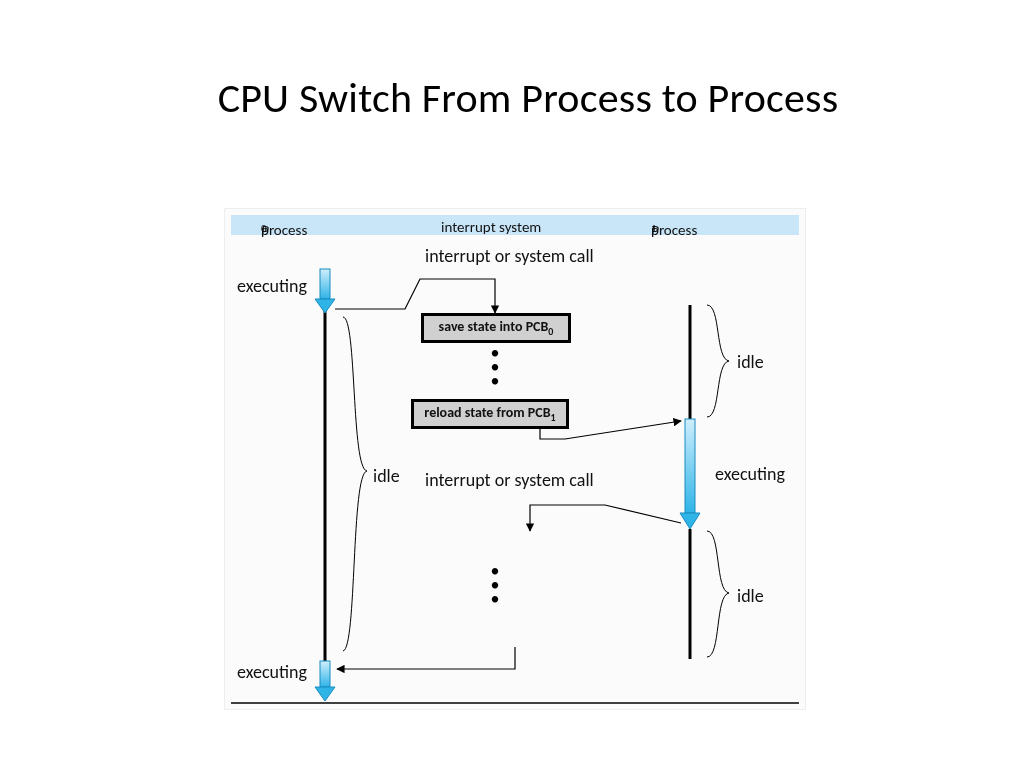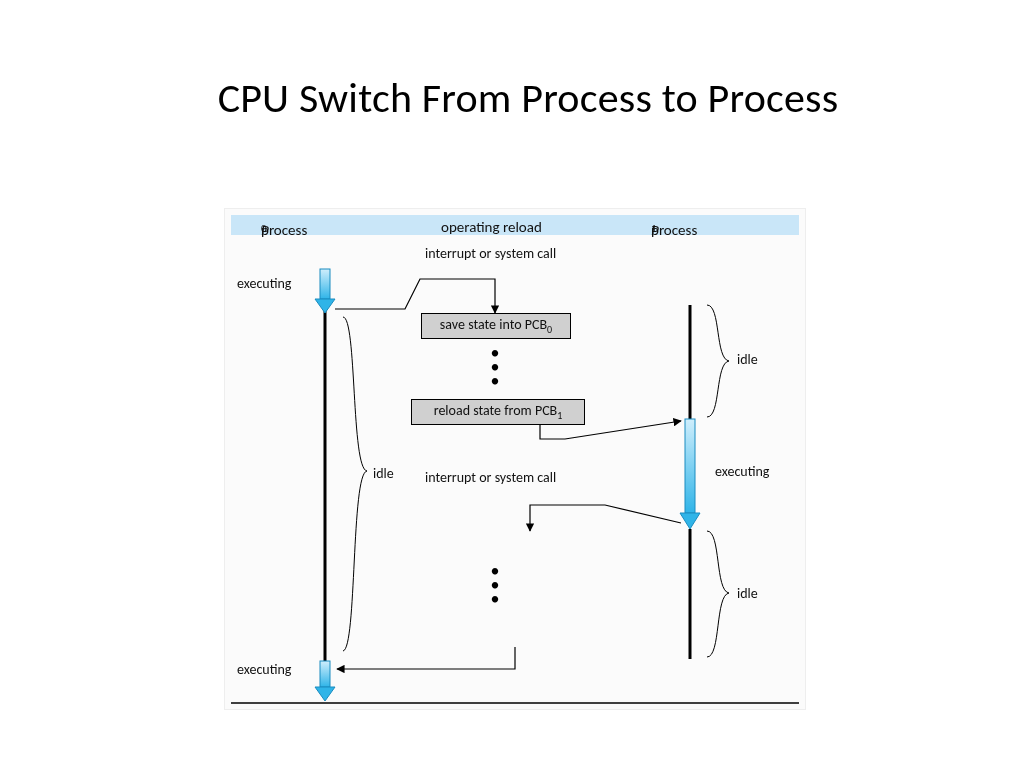--- a/index.html
+++ b/index.html
@@ -47,33 +47,34 @@
   }
   .hdr span {
     position: absolute;
     top: 3px;
     font-size: 15px;
     color: #111;
   }
   .hdr .sub { font-size: 11px; vertical-align: baseline; }
   .lbl {
     position: absolute;
-    font-size: 14px;
+    font-size: 18px;
     color: #111;
     white-space: nowrap;
   }
   .action {
     position: absolute;
     background: #d0d0d0;
-    border: 1px solid #000000;
+    border: 3px solid #000000;
     font-size: 14px;
     color: #111;
     padding: 2px 6px;
     text-align: center;
     white-space: nowrap;
+    font-weight: bold;
   }
   .action sub { font-size: 10px; }
   svg.wires {
     position: absolute;
     left: 0;
     top: 0;
     width: 580px;
     height: 500px;
     overflow: visible;
   }
@@ -93,21 +94,21 @@
 
 <div id="page">
   <h1 class="title">CPU Switch From Process to Process</h1>
 
   <div class="diagram">
 
     <div class="hdr">
       <span style="left:30px">
         <span>process </span><i><span>P</span></i><sub class="sub">0</sub>
       </span>
-      <span style="left:210px">operating reload</span>
+      <span style="left:210px">interrupt system</span>
       <span style="left:420px">
         <span>process </span><i><span>P</span></i><sub class="sub">1</sub>
       </span>
     </div>
 
     <svg class="wires">
       <defs>
         <marker id="ar" viewBox="0 0 10 10" refX="9" refY="5" markerWidth="7" markerHeight="7" orient="auto-start-reverse">
           <path d="M0,0 L10,5 L0,10 z" fill="#000"></path>
         </marker>
@@ -166,21 +167,21 @@
     <div class="lbl" style="left:512px; top:376px">idle</div>
 
     <div class="action" style="left:196px; top:104px; width:150px">
       <span>save state into PCB</span><sub>0</sub>
     </div>
     <div class="dots" style="left:260px; top:134px">
         <div>•</div>
         <div>•</div>
         <div>•</div>
       </div>
-    <div class="action" style="left:186px; top:190px; width:174px">
+    <div class="action" style="left:186px; top:190px; width:158px">
       <span>reload state from PCB</span><sub>1</sub>
     </div>
 
     <div class="dots" style="left:260px; top:352px">
         <div>•</div>
         <div>•</div>
         <div>•</div>
       </div>
 
   </div>

